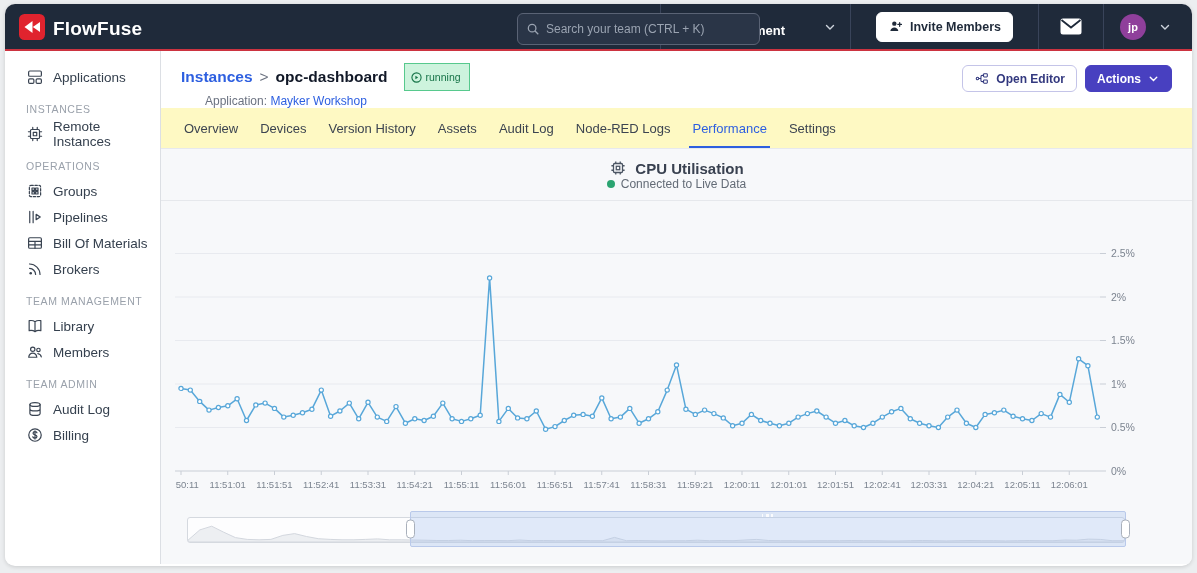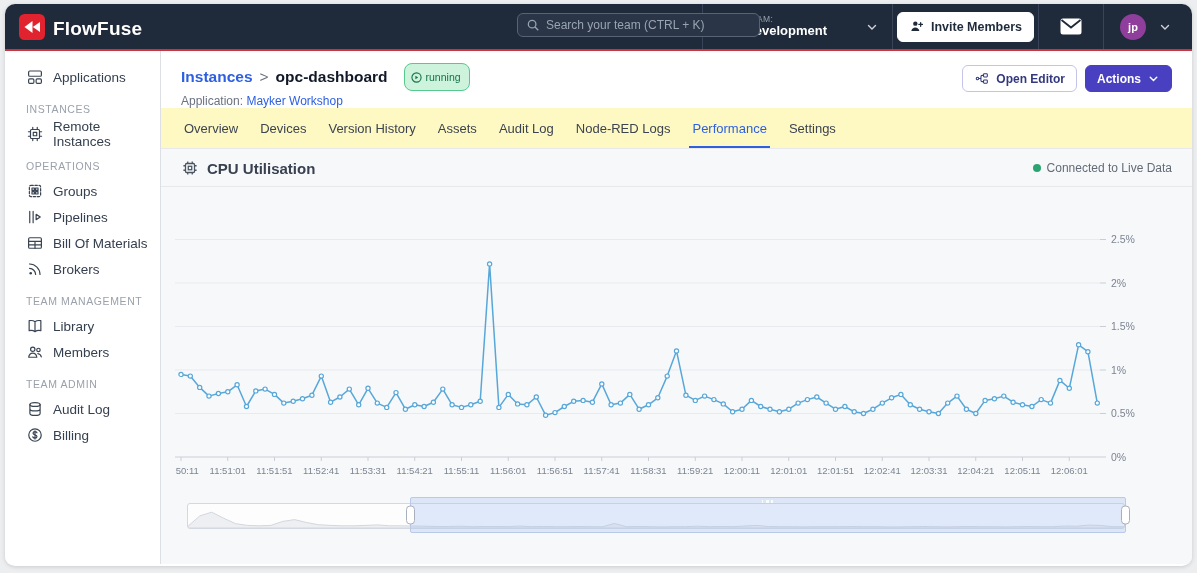--- a/index.html
+++ b/index.html
@@ -4,67 +4,67 @@
 <style>
   * { margin:0; padding:0; box-sizing:border-box; }
   html,body { width:1197px; height:573px; }
   body { background:#eceef0; font-family:"Liberation Sans","DejaVu Sans",sans-serif; position:relative; overflow:hidden; }
   .app { position:absolute; left:5px; top:4px; width:1187px; height:562px; background:#fff; border-radius:10px; overflow:hidden; box-shadow:0 1px 4px rgba(0,0,0,.15); }
 
   
   .topbar { position:relative; height:47px; background:#1f2a3a; border-bottom:2px solid #cc3340; display:flex; align-items:center; padding:0 14px; }
   .brand { display:flex; align-items:flex-end; gap:8px; }
   .brand-name { color:#fff; font-size:19px; font-weight:700; letter-spacing:.2px; }
-  .search { position:absolute; left:512px; top:9px; width:243px; height:24px; background:#2a3547; border:1px solid #5a6375; border-radius:6px; display:flex; align-items:center; padding:0 8px; gap:6px; }
+  .search { position:absolute; left:512px; top:9px; width:243px; height:32px; background:#2a3547; border:1px solid #5a6375; border-radius:6px; display:flex; align-items:center; padding:0 8px; gap:6px; }
   .search input { background:transparent; border:none; outline:none; color:#cbd2dc; font-size:12px; width:100%; font-family:inherit; }
   .search input::placeholder { color:#9aa3b1; }
   .nav-right { margin-left:auto; display:flex; align-items:center; height:100%; }
   .nav-divider { width:1px; height:45px; background:#39445a; }
   .team-chip { display:flex; align-items:center; gap:8px; padding:0 13px; height:100%; cursor:pointer; }
   .team-avatar { width:21px; height:21px; border-radius:4px; overflow:hidden; }
   .team-texts { display:flex; flex-direction:column; line-height:1.1; }
   .team-label { font-size:8.5px; color:#9aa3b0; letter-spacing:.4px; }
   .team-name { font-size:13px; font-weight:700; color:#fff; }
   .chev { margin-left:30px; }
-  .invite-btn { margin:0 4px; height:30px; background:#fff; border:1px solid #fff; border-radius:6px; display:flex; align-items:center; gap:6px; padding:0 11px; font-size:12.5px; font-weight:700; color:#1f2a3a; cursor:pointer; }
+  .invite-btn { margin:0 25px; height:30px; background:#fff; border:1px solid #fff; border-radius:6px; display:flex; align-items:center; gap:6px; padding:0 11px; font-size:12.5px; font-weight:700; color:#1f2a3a; cursor:pointer; }
   .mail-wrap { padding:0 21px; display:flex; align-items:center; height:100%; cursor:pointer; }
   .user-chip { display:flex; align-items:center; padding:0 6px 0 16px; height:100%; cursor:pointer; }
   .user-avatar { width:26px; height:26px; border-radius:50%; background:#8f3f9b; color:#fff; font-size:11px; font-weight:700; display:flex; align-items:center; justify-content:center; }
   .user-chip .chev { margin-left:12px; }
 
   
   .body { display:flex; height:513px; }
   .sidebar { width:156px; border-right:1px solid #dcdfe4; padding-top:13px; background:#fff; flex-shrink:0; }
   .side-label { font-size:10.5px; color:#9aa1ab; letter-spacing:.6px; padding-left:21px; margin:13px 0 6px; }
   .side-item { height:26px; display:flex; align-items:center; gap:9px; padding-left:21px; font-size:13.5px; color:#35404e; cursor:pointer; }
   .side-item .ic { width:18px; height:18px; color:#3a4452; display:flex; }
   .content { flex:1; display:flex; flex-direction:column; min-width:0; }
 
   
   .page-head { padding:12px 20px 0 20px; position:relative; background:#fff; }
   .crumbs { display:flex; align-items:center; gap:7px; font-size:15.5px; line-height:22px; }
   .crumb-link { color:#2d5fe0; font-weight:700; text-decoration:none; cursor:pointer; }
   .crumb-sep { color:#6b7280; font-weight:400; }
   .crumb-current { color:#111827; font-weight:700; }
-  .status-badge { margin-left:9px; display:inline-flex; align-items:center; gap:4px; background:#cdf3dd; border:1px solid #57c98d; color:#157347; font-size:10.5px; font-weight:500; border-radius:8px; padding:2px 8px 2px 6px; }
-  .app-line { margin-top:3px; font-size:12px; color:#6b7280; }
+  .status-badge { margin-left:9px; display:inline-flex; align-items:center; gap:4px; background:#cdf3dd; border:1px solid #57c98d; color:#157347; font-size:10.5px; font-weight:500; border-radius:0; padding:2px 8px 2px 6px; }
+  .app-line { margin-top:3px; font-size:12px; color:#6b7280;margin-left:24px; }
   .app-line a { color:#2d5fe0; text-decoration:none; cursor:pointer; }
   .head-actions { position:absolute; right:20px; top:14px; display:flex; gap:8px; }
   .btn { height:27px; border-radius:6px; display:flex; align-items:center; gap:6px; padding:0 11px; font-size:12px; font-weight:700; cursor:pointer; font-family:inherit; }
   .btn.outline { background:#fff; border:1px solid #c4c4e8; color:#33397f; }
   .btn.solid { background:#4840c0; border:1px solid #4840c0; color:#fff; }
 
   
   .tabs { display:flex; gap:16px; padding:13px 20px 0 20px; background:#fef9c3; }
   .tab { font-size:13px; color:#3c4450; padding:0 3px 10px 3px; cursor:pointer; border-bottom:2px solid transparent; }
   .tab.active { color:#2d5fe0; border-bottom-color:#2d5fe0; }
 
   
   .panel { flex:1; background:#f7f8fa; border-top:1px solid #e7e9ed; min-height:0; }
-  .panel-head { display:flex; align-items:center; justify-content:space-between; padding:10px 20px 9px 20px; border-bottom:1px solid #e6e8ec; }
+  .panel-head { display:flex; align-items:center; justify-content:space-between; padding:10px 20px 9px 20px; border-bottom:1px solid #e6e8ec;flex-direction:column; }
   .panel-title { display:flex; align-items:center; gap:8px; font-size:15px; font-weight:700; color:#394150; }
   .panel-title .ic { width:18px; height:18px; color:#4b5563; display:flex; }
   .live { display:flex; align-items:center; gap:6px; font-size:12px; color:#636b76; }
   .live-dot { width:8px; height:8px; border-radius:50%; background:#2ba471; }
   .chart-zone { padding:6px 0 0 14px; }
   #cpu-chart { display:block; }
   #cpu-chart text { font-family:"Liberation Sans","DejaVu Sans",sans-serif; }
 
   
   .brush { position:relative; margin:26px 0 0 12px; width:938px; height:26px; }

